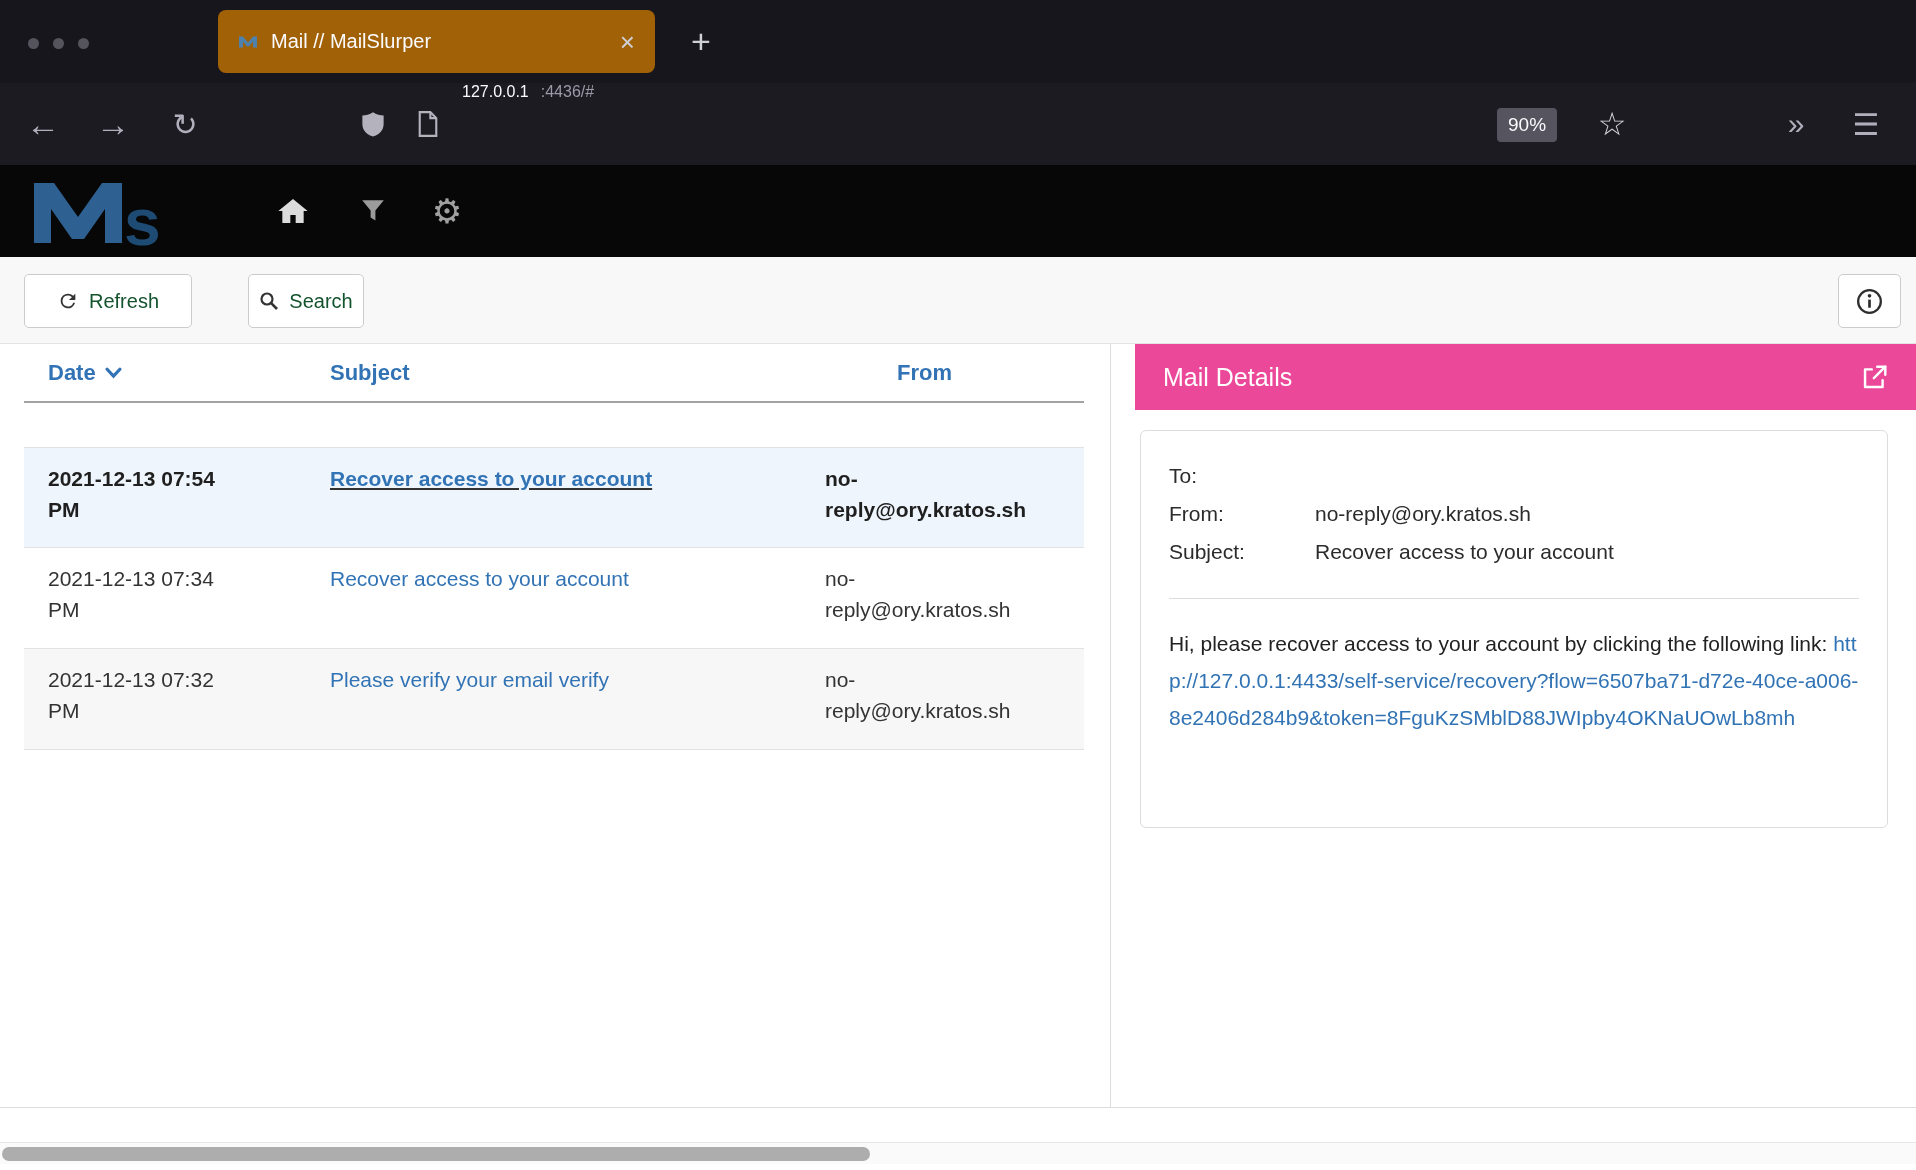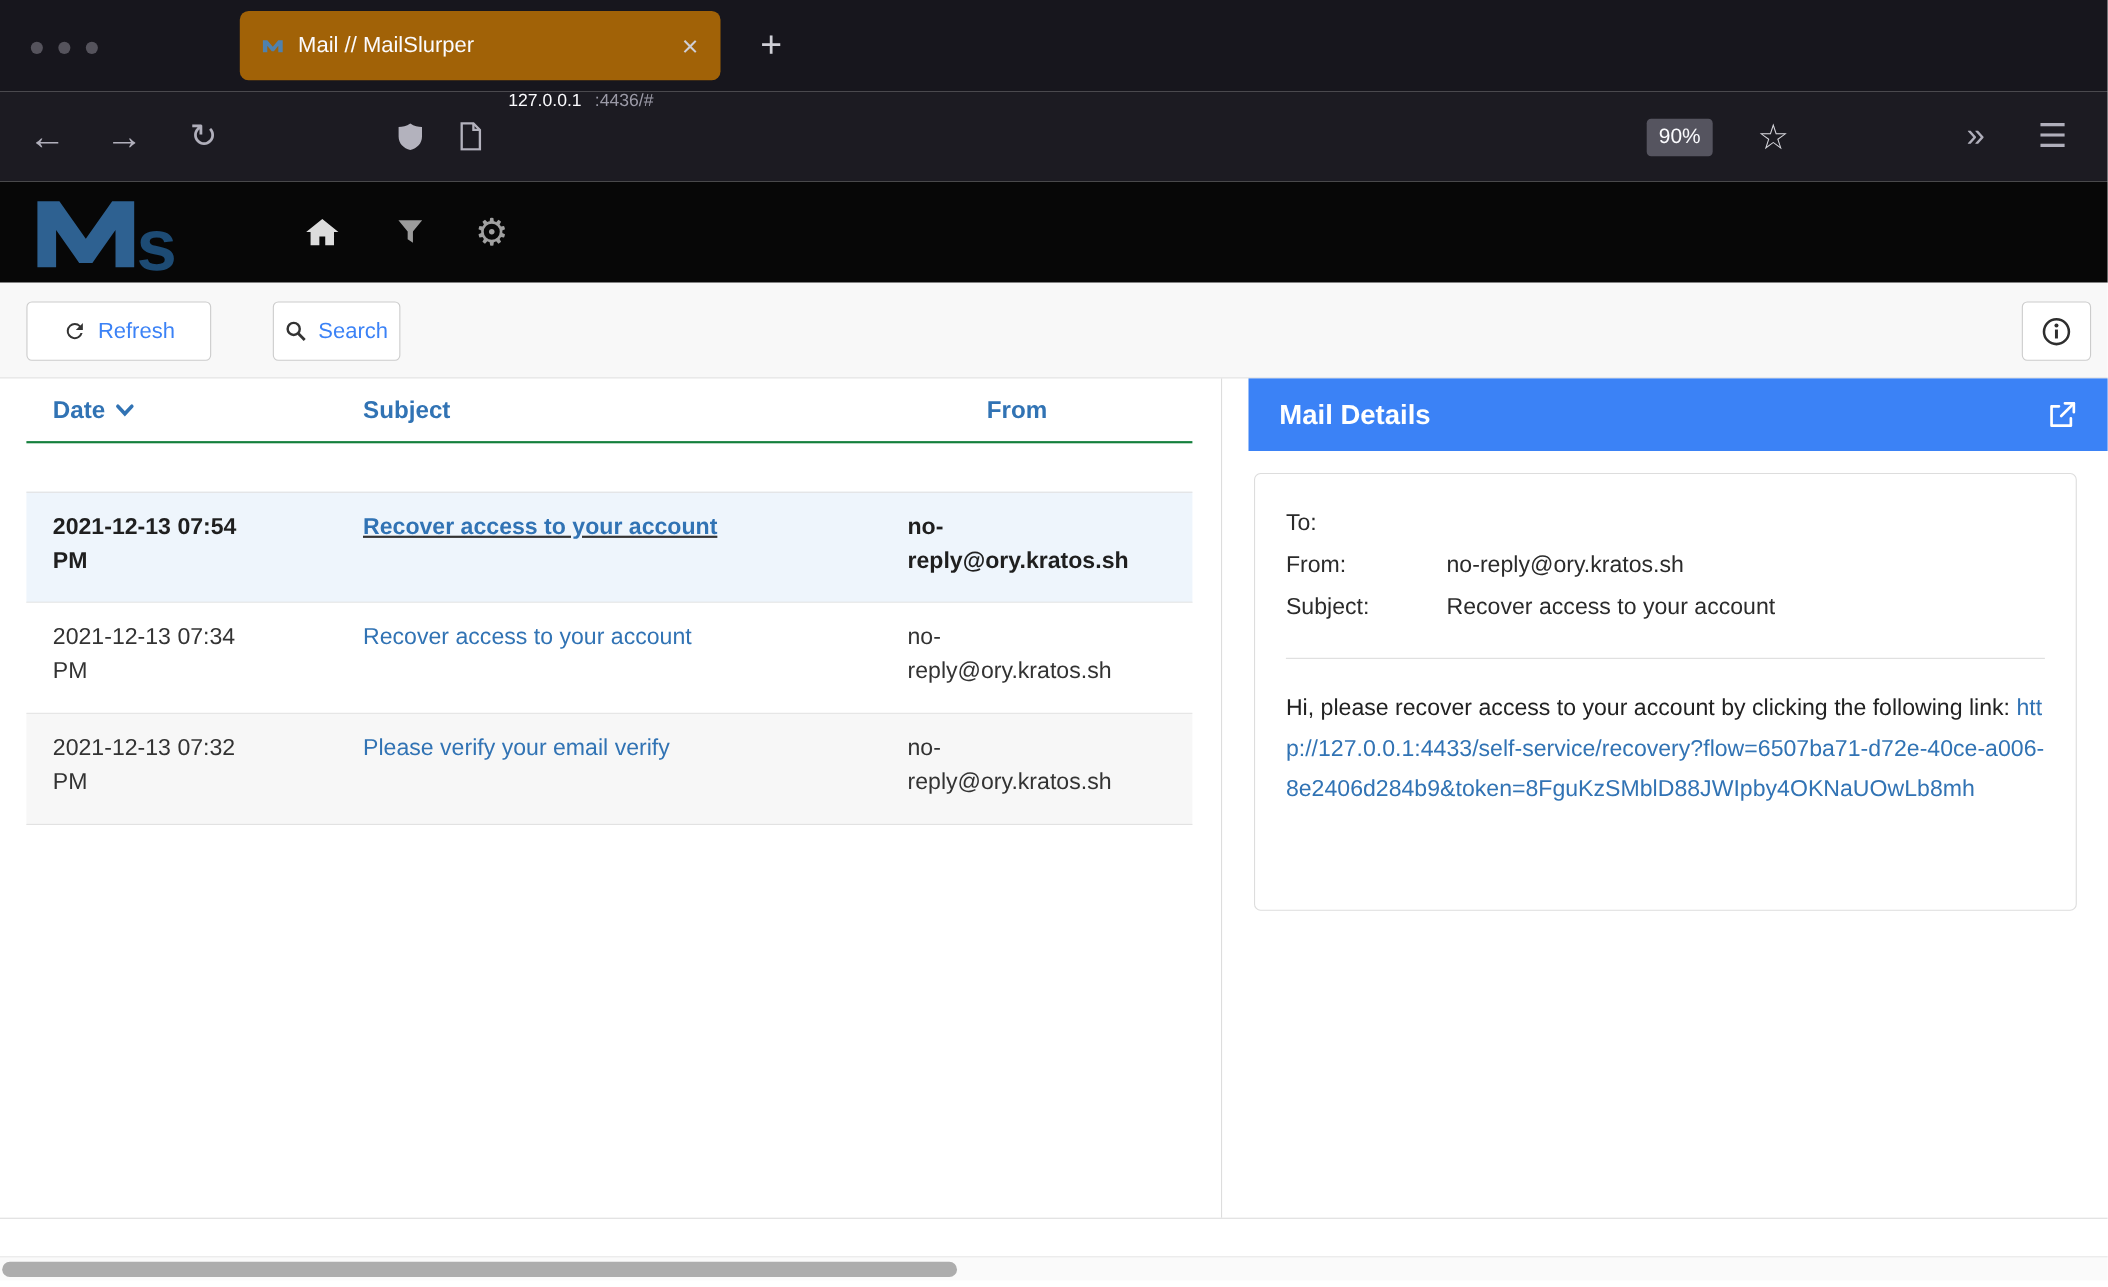--- a/index.html
+++ b/index.html
@@ -69,32 +69,32 @@
 
   
   .app-toolbar {
     position:absolute; left:0; top:257px; width:100%; height:87px;
     background:#f8f8f8; border-bottom:1px solid #e3e3e3;
   }
   .tool-btn {
     position:absolute; top:17px; height:54px;
     background:#ffffff; border:1px solid #cccccc; border-radius:5px;
     display:flex; align-items:center; justify-content:center; gap:10px;
-    font-size:20px; color:#3b82f6; font-family:"Liberation Sans", sans-serif;
+    font-size:20px; color:#14532d; font-family:"Liberation Sans", sans-serif;
   }
   .refresh-btn { left:24px;  width:168px; }
   .search-btn  { left:248px; width:116px; }
   .info-btn    { right:15px; width:63px; }
 
   
   .left-panel { position:absolute; left:24px; top:344px; width:1060px; }
   .list-header {
     display:grid; grid-template-columns:280px 495px 1fr;
     height:59px; align-items:center;
-    border-bottom:2px solid #15803d;
+    border-bottom:2px solid #a3a3a3;
     font-size:22px; font-weight:bold; color:#3173b4;
   }
   .hdr-date { padding-left:24px; display:flex; align-items:center; gap:9px; }
   .hdr-subject { padding-left:26px; }
   .hdr-from { padding-left:98px; }
   .mail-rows { margin-top:44px; }
   .mail-row {
     display:grid; grid-template-columns:280px 495px 1fr;
     min-height:101px; padding-top:15px;
     border-bottom:1px solid #e2e2e2;
@@ -114,23 +114,23 @@
   .row-selected .subject-link { font-weight:bold; }
 
   .panel-divider {
     position:absolute; left:1110px; top:344px; width:1px; height:763px;
     background:#dddddd;
   }
 
   
   .right-panel { position:absolute; left:1135px; top:344px; width:781px; }
   .details-header {
-    height:66px; background:#3b82f6; color:#ffffff;
+    height:66px; background:#ec4899; color:#ffffff;
     display:flex; align-items:center; padding:0 28px;
-    font-size:25px; font-weight:bold;
+    font-size:25px; font-weight:normal;
   }
   .details-header .spacer { flex:1; }
   .details-card {
     margin:20px 31px 0 5px; width:748px; min-height:398px;
     border:1px solid #dddddd; border-radius:6px;
     padding:26px 28px; font-size:21px; color:#2b2b2b;
   }
   .meta-row { display:grid; grid-template-columns:122px 1fr; line-height:38px;gap:24px; }
   .details-card hr { border:none; border-top:1px solid #dddddd; margin:27px 0 26px; }
   .mail-body { line-height:37px; color:#222; }

